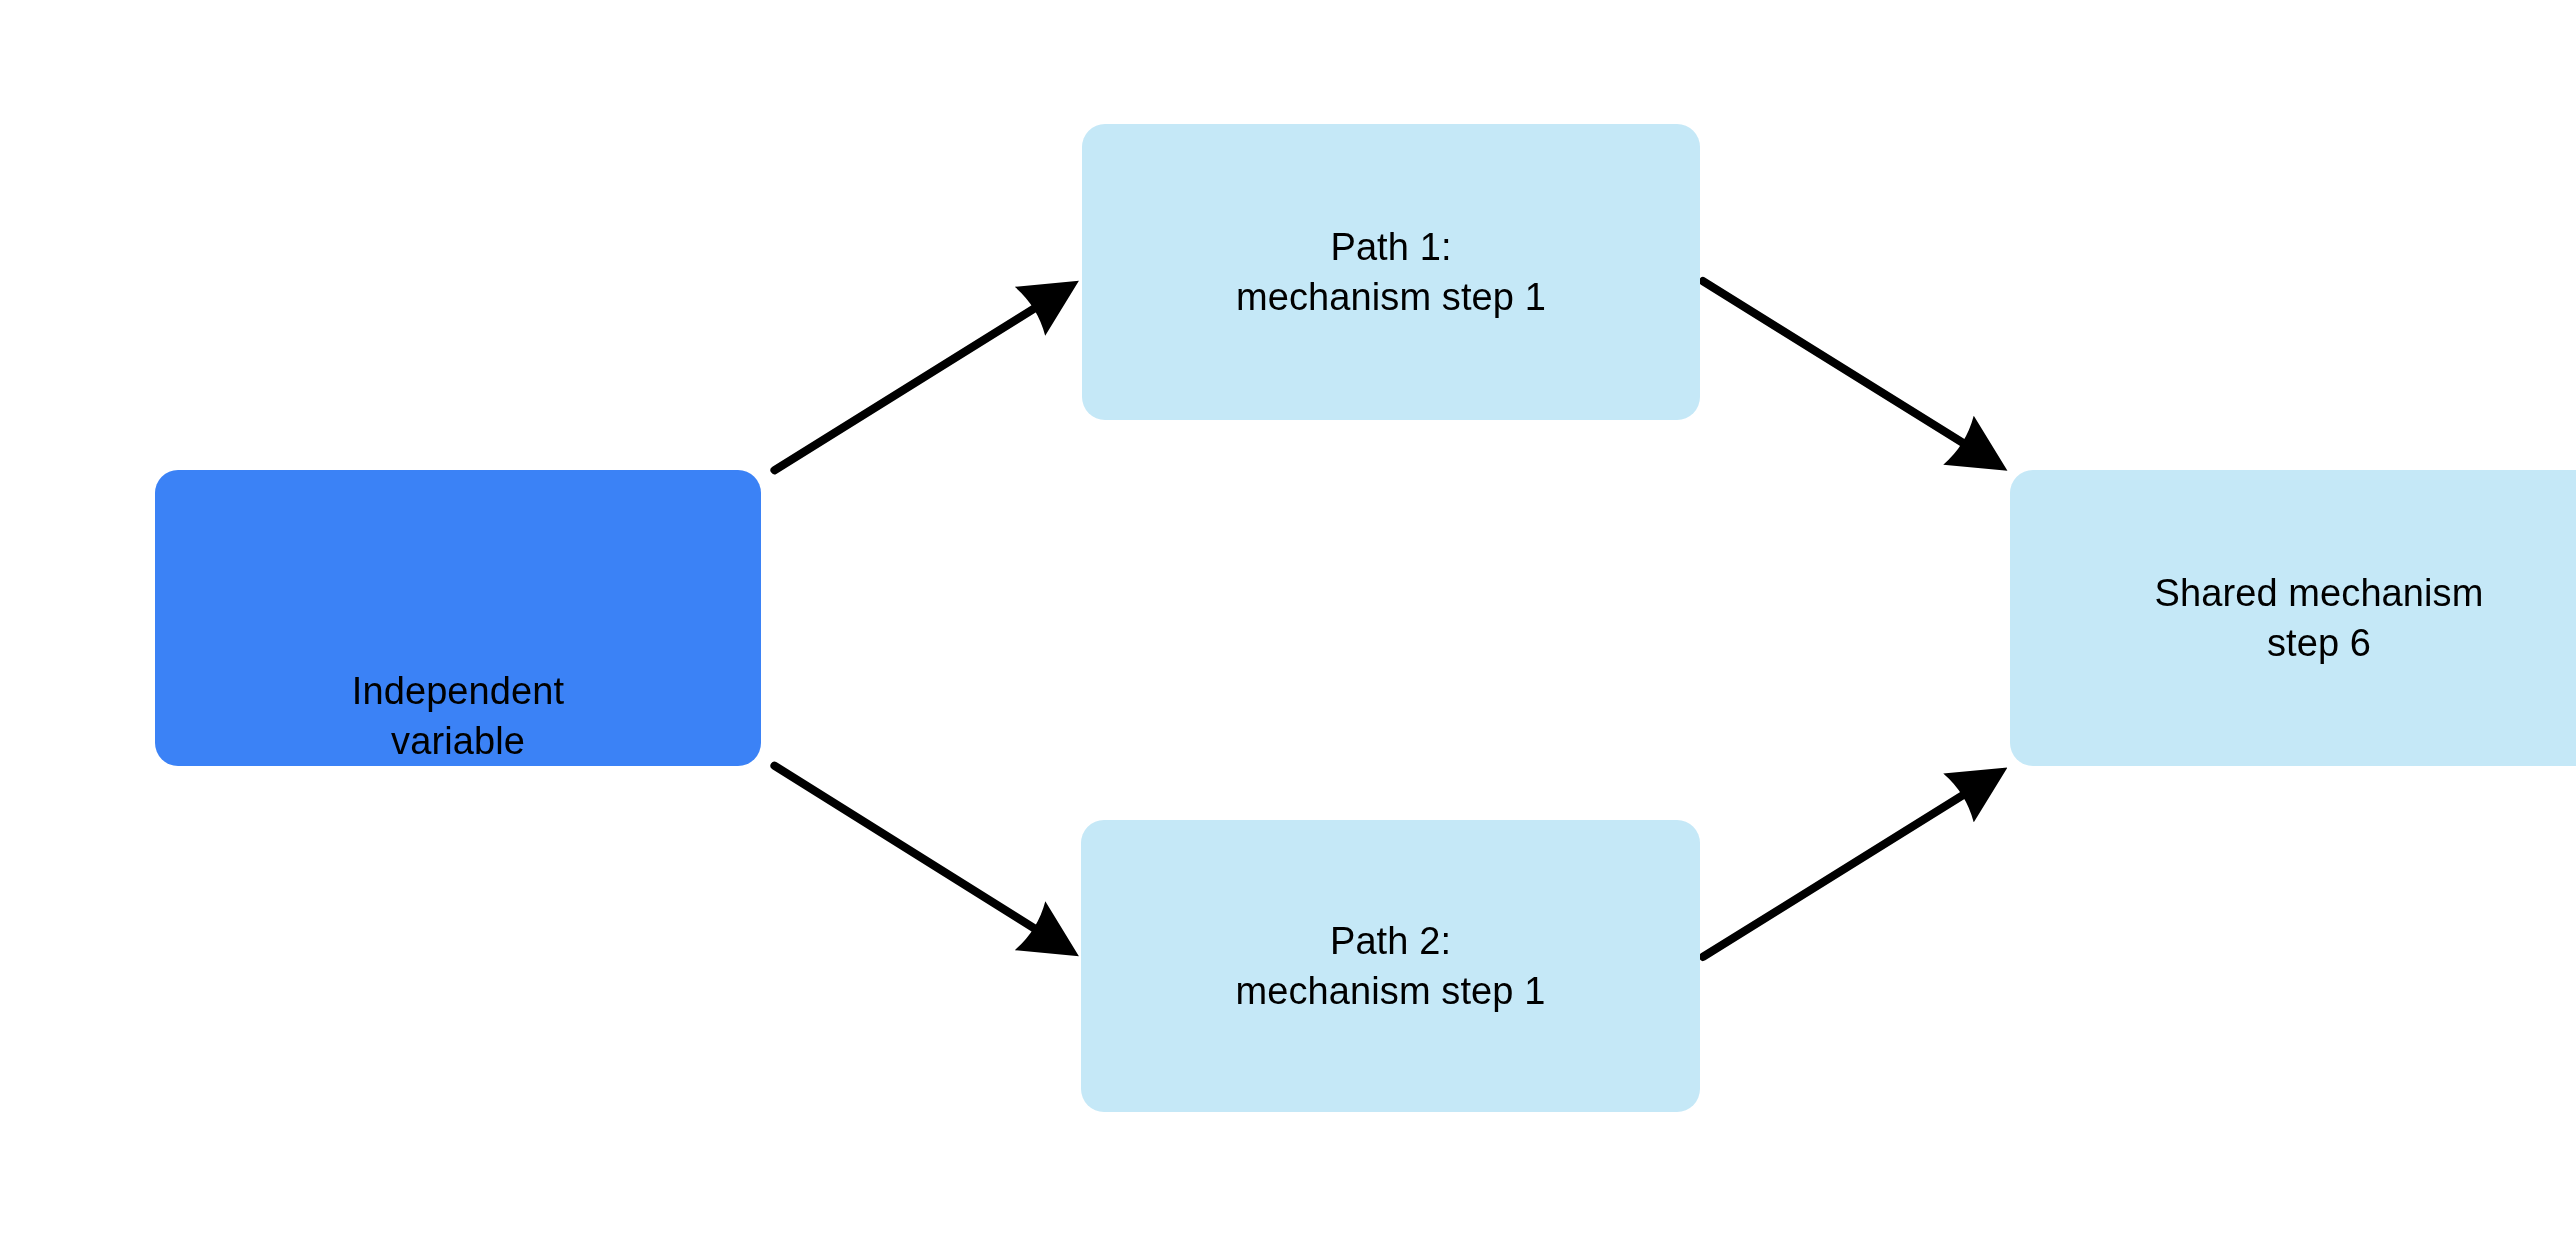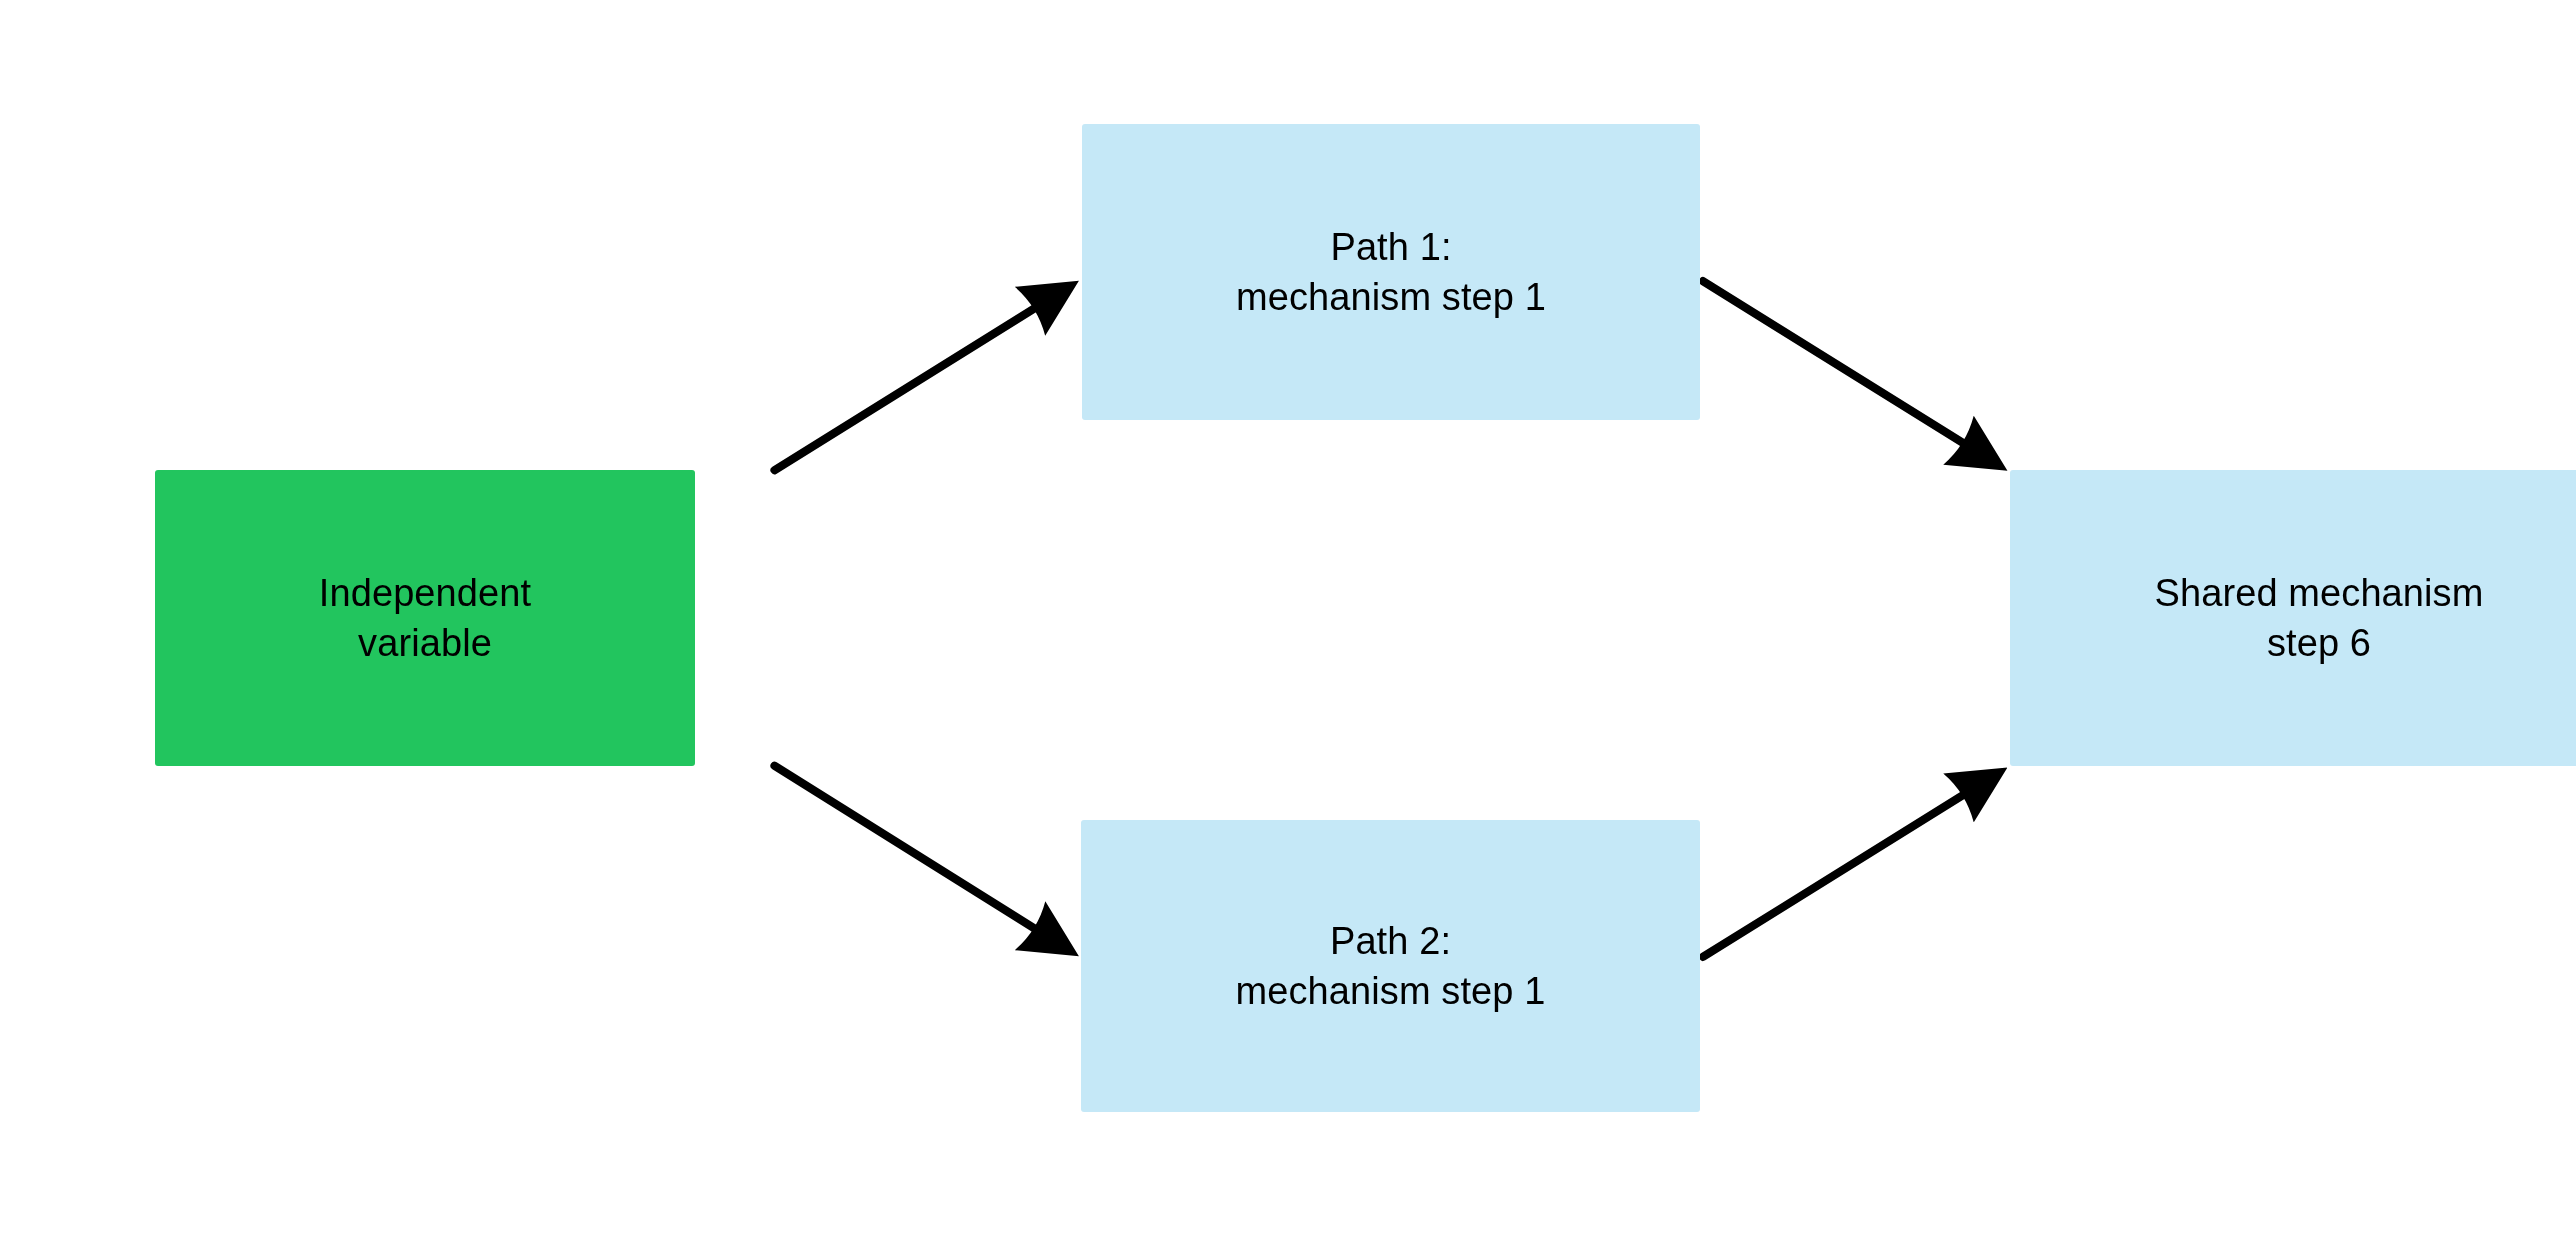--- a/index.html
+++ b/index.html
@@ -15,21 +15,21 @@
     overflow: hidden;
     font-family: "Liberation Sans", sans-serif;
   }
   .node {
     position: absolute;
     box-sizing: border-box;
     display: flex;
     align-items: center;
     justify-content: center;
     text-align: center;
-    border-radius: 3px;
+    border-radius: 23px;
     z-index: 2;
   }
   .node-label {
     color: #000000;
     font-family: "Liberation Sans", sans-serif;
     font-size: 38px;
     line-height: 1.32;
     white-space: pre-line;
     letter-spacing: 0.1px;
   }
@@ -58,21 +58,21 @@
 
     <line x1="1503" y1="1487" x2="2075" y2="1845" stroke="#000000" stroke-width="16" stroke-linecap="round" marker-end="url(#arrowhead)"></line>
 
     <line x1="3306" y1="546" x2="3878" y2="902" stroke="#000000" stroke-width="16" stroke-linecap="round" marker-end="url(#arrowhead)"></line>
 
     <line x1="3306" y1="1858" x2="3878" y2="1502" stroke="#000000" stroke-width="16" stroke-linecap="round" marker-end="url(#arrowhead)"></line>
 
     <line x1="5104" y1="1200" x2="5672" y2="1200" stroke="#000000" stroke-width="16" stroke-linecap="round" marker-end="url(#arrowhead)"></line>
   </svg>
 
-  <div class="node" style="left: 155px; top: 470px; width: 540px; height: 296px; background: #22c55e;">
+  <div class="node" style="left: 155px; top: 470px; width: 606px; height: 296px; background: #3b82f6; align-items: flex-end;">
     <span class="node-label">Independent
 variable</span>
   </div>
 
   <div class="node" style="left: 1082px; top: 124px; width: 618px; height: 296px; background: rgb(197, 232, 247);">
     <span class="node-label">Path 1:
 mechanism step 1</span>
   </div>
 
   <div class="node" style="left: 1081px; top: 820px; width: 619px; height: 292px; background: rgb(197, 232, 247);">

